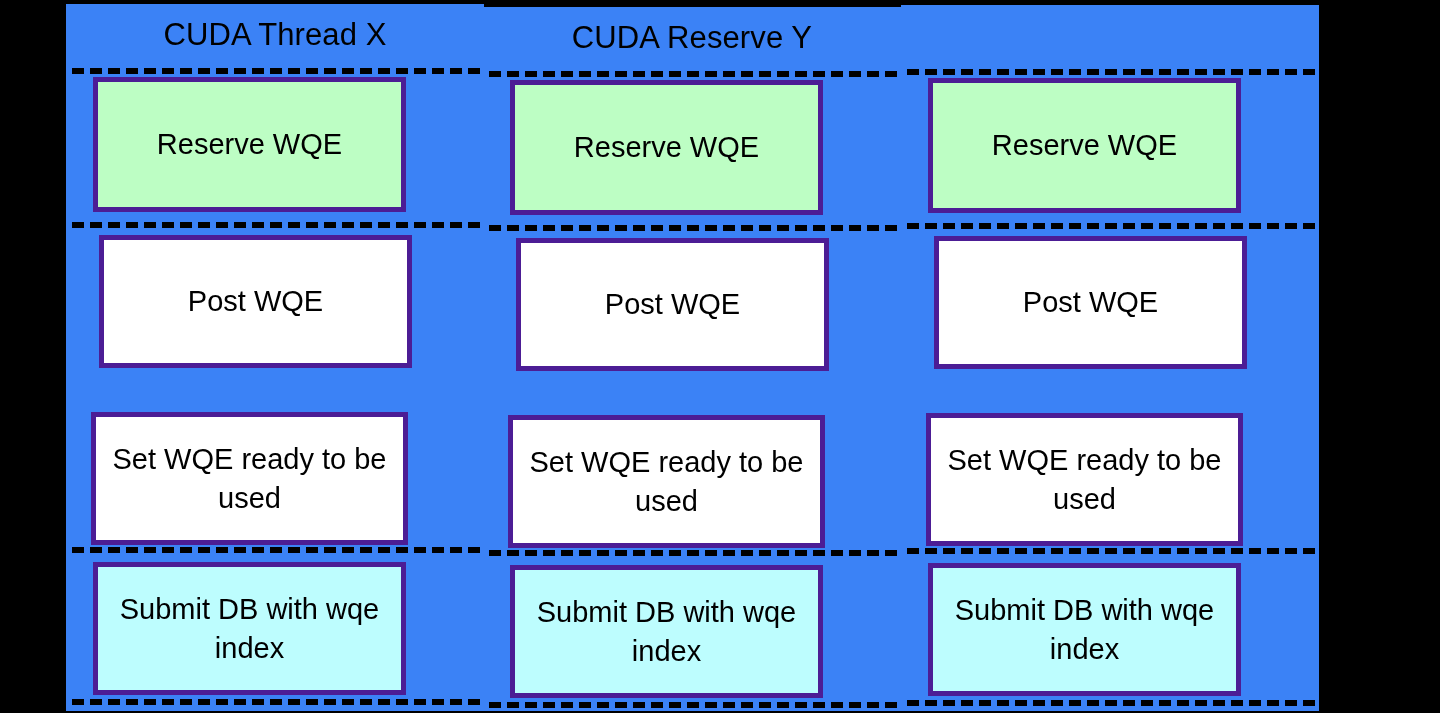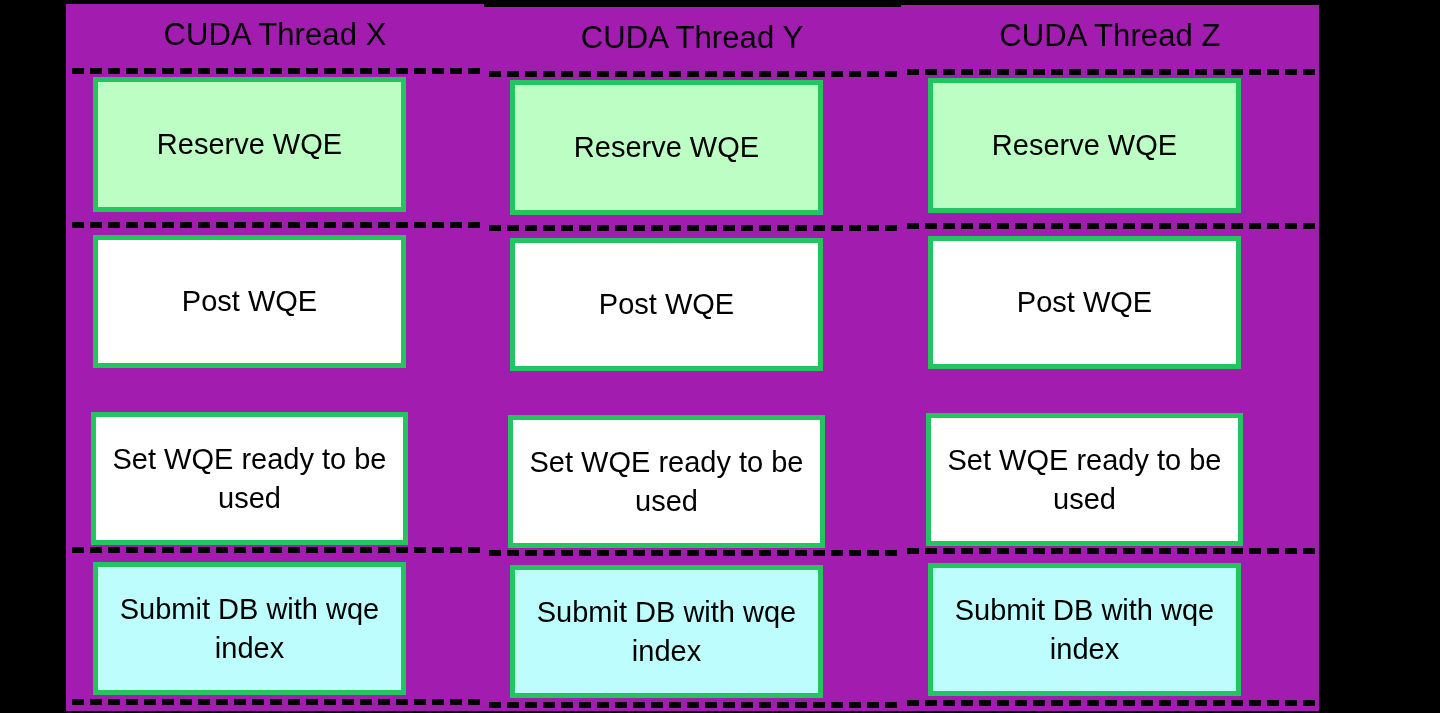--- a/index.html
+++ b/index.html
@@ -19,21 +19,21 @@
     width: 1440px;
     height: 713px;
     background: #000000;
   }
 
   .thread-column {
     position: absolute;
     top: 4px;
     width: 418px;
     height: 707px;
-    background: #a21caf;
+    background: #3b82f6;
     box-sizing: border-box;
   }
 
   .col-0 { left: 66px; }
   .col-1 { left: 483px; top: 7px; height: 704px; }
   .col-2 { left: 901px; top: 5px; height: 706px; }
 
   .column-header {
     position: absolute;
     top: 0;
@@ -59,21 +59,21 @@
 
   .sep-a { top: 64px; }
   .sep-b { top: 218px; }
   .sep-c { top: 543px; }
   .sep-d { top: 695px; }
 
   .step-box {
     position: absolute;
     left: 27px;
     width: 313px;
-    border: 5px solid #22c55e;
+    border: 5px solid #4c1d95;
     box-sizing: border-box;
     display: flex;
     align-items: center;
     justify-content: center;
     text-align: center;
     color: #000000;
     font-size: 29px;
     line-height: 1.32;
     padding: 0 10px;
   }
@@ -81,20 +81,21 @@
   .box-reserve {
     top: 73px;
     height: 135px;
     background: #bdfec4;
   }
 
   .box-post {
     top: 231px;
     height: 133px;
     background: #ffffff;
+    margin-left: 6px;
   }
 
   .box-setready {
     top: 408px;
     height: 133px;
     background: #ffffff;
     left: 25px;
     width: 317px;
     font-size: 29px;
   }
@@ -131,42 +132,41 @@
     </div>
     <div class="step-box box-setready">
       <span class="box-label">Set WQE ready to be used</span>
     </div>
     <div class="step-box box-submit">
       <span class="box-label">Submit DB with wqe index</span>
     </div>
   </div>
 
   <div class="thread-column col-1">
-    <div class="column-header">CUDA Thread Y</div>
+    <div class="column-header">CUDA Reserve Y</div>
     <div class="dashed-sep sep-a"></div>
     <div class="dashed-sep sep-b"></div>
     <div class="dashed-sep sep-c"></div>
     <div class="dashed-sep sep-d"></div>
 
     <div class="step-box box-reserve">
       <span class="box-label">Reserve WQE</span>
     </div>
     <div class="step-box box-post">
       <span class="box-label">Post WQE</span>
     </div>
     <div class="step-box box-setready">
       <span class="box-label">Set WQE ready to be used</span>
     </div>
     <div class="step-box box-submit">
       <span class="box-label">Submit DB with wqe index</span>
     </div>
   </div>
 
   <div class="thread-column col-2">
-    <div class="column-header">CUDA Thread Z</div>
     <div class="dashed-sep sep-a"></div>
     <div class="dashed-sep sep-b"></div>
     <div class="dashed-sep sep-c"></div>
     <div class="dashed-sep sep-d"></div>
 
     <div class="step-box box-reserve">
       <span class="box-label">Reserve WQE</span>
     </div>
     <div class="step-box box-post">
       <span class="box-label">Post WQE</span>

